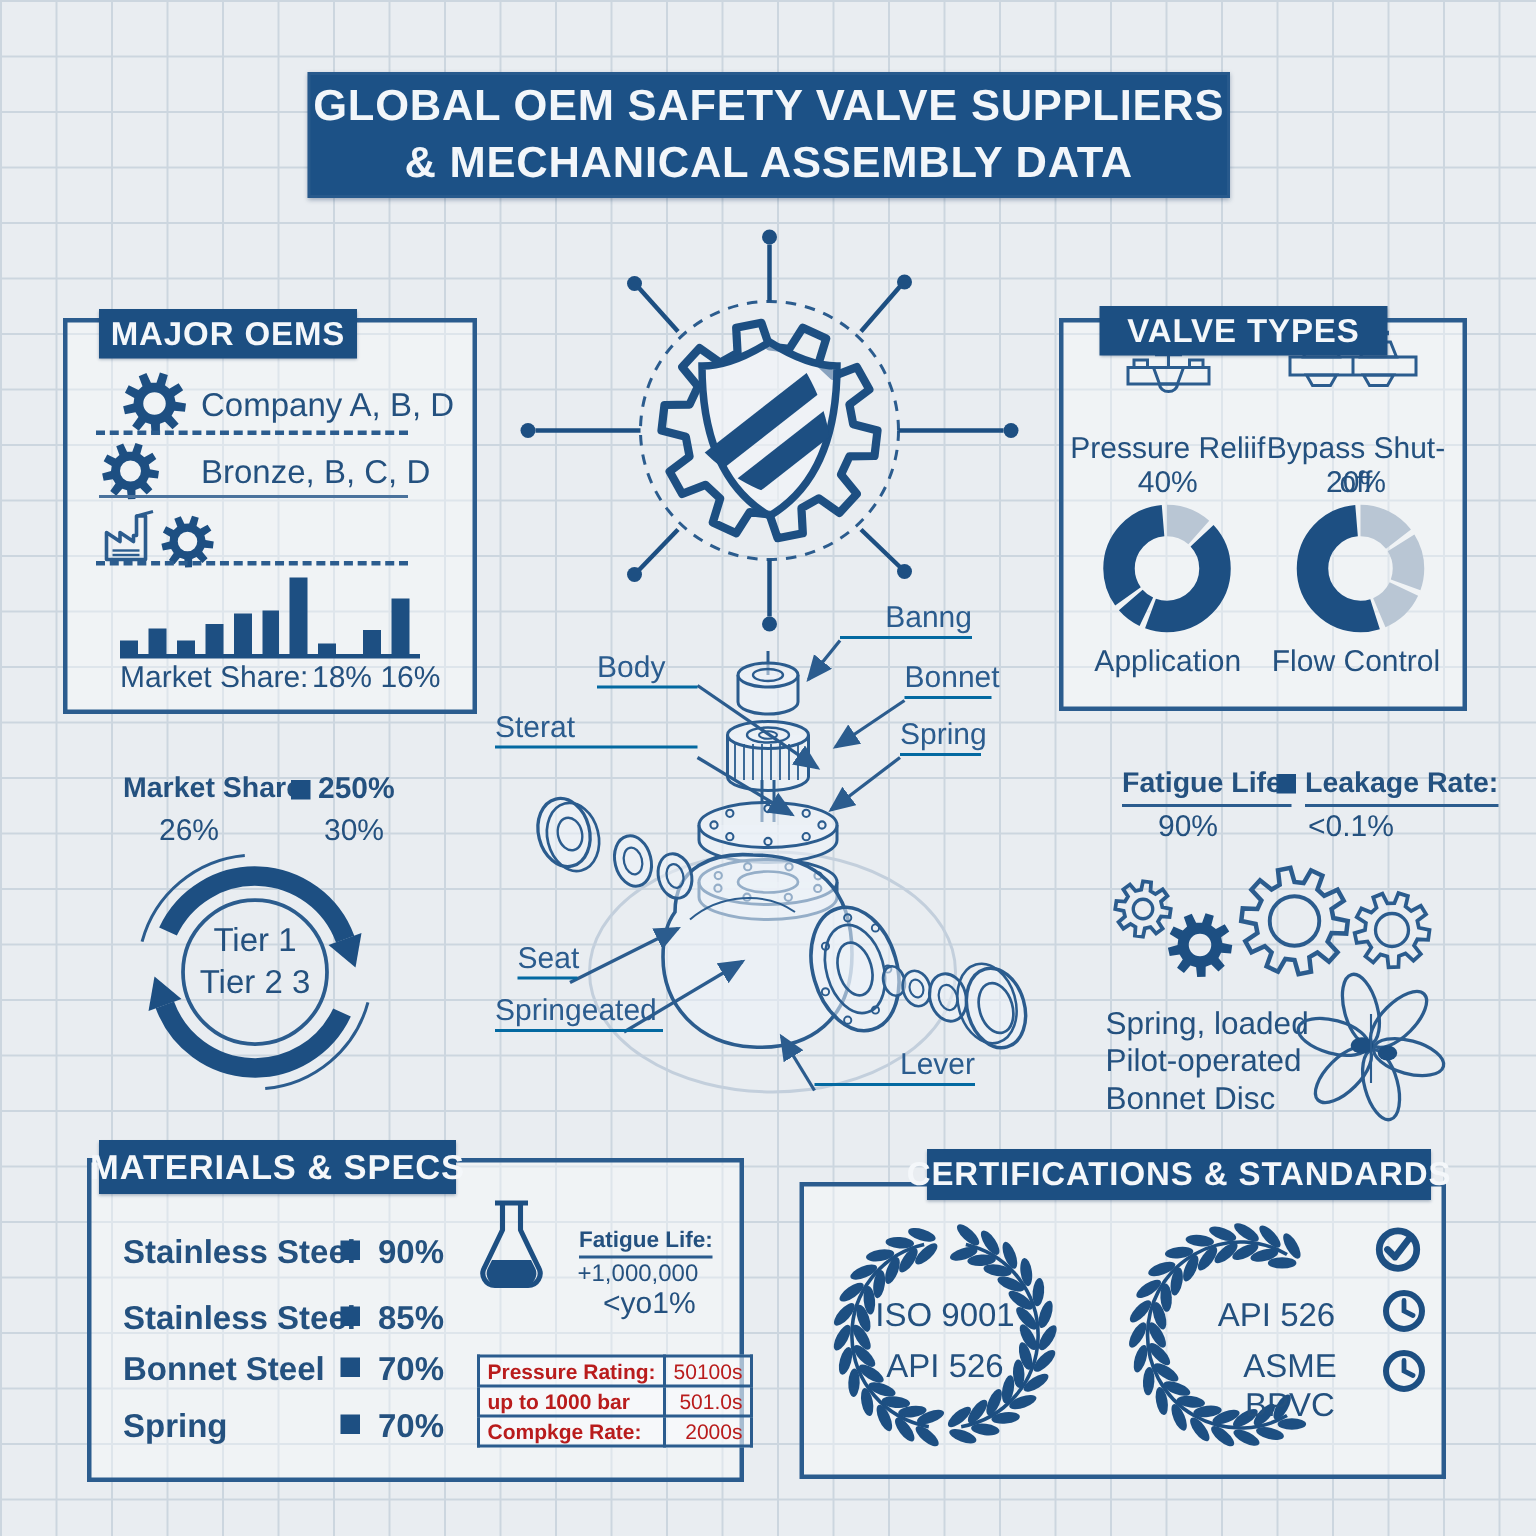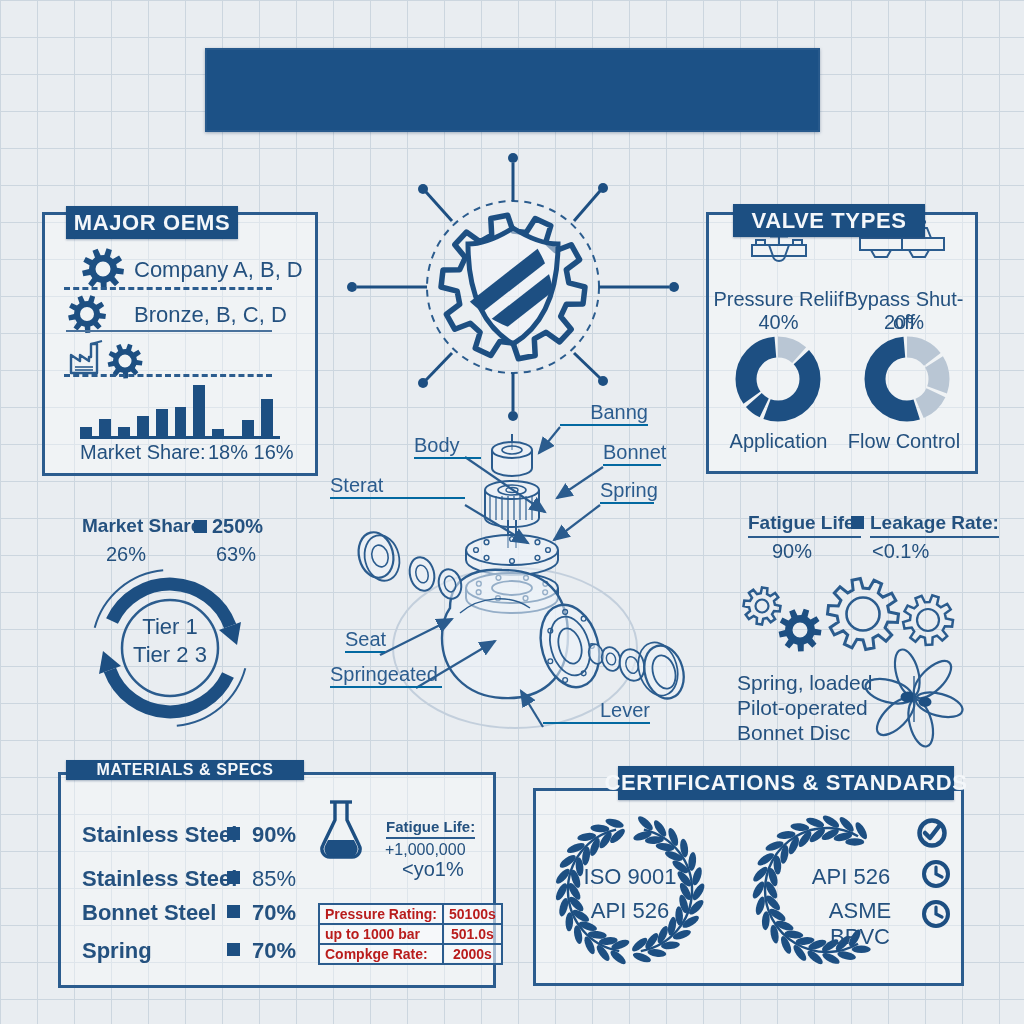--- a/index.html
+++ b/index.html
@@ -32,28 +32,30 @@
   .ctr{text-align:center}
   .rgt{text-align:right}
   .underlined{border-bottom:2px solid #2b5c8e;padding-bottom:2px}
   .bars{position:absolute;left:80px;top:384px;width:200px;height:52px;
         border-bottom:3px solid #1d4f82;display:flex;align-items:flex-end}
   .bars .bar{width:13px;background:#1d4f82;margin-right:7px}
   .divider-dash{position:absolute;border-bottom:3px dashed #2b5c8e;height:0;z-index:2}
   .divider-solid{position:absolute;border-bottom:2px solid #4a729c;height:0;z-index:2}
   .spec-table{position:absolute;border-collapse:collapse;font-size:14px;color:#b91c1c;z-index:4;background:rgba(250,252,253,.6)}
   .spec-table td{border:2px solid #2b5c8e;padding:1px 5px;font-weight:bold;white-space:nowrap}
-  .spec-table td.val{text-align:center;font-weight:bold}
+  .spec-table td.val{text-align:right;font-weight:normal}
   svg{position:absolute;overflow:visible}
   .note{line-height:25px;font-size:21px;color:#24517f}
 </style>
 </head>
 <body>
 
 <div class="banner">
+  <div>GLOBAL OEM SAFETY VALVE SUPPLIERS</div>
+  <div>&amp; MECHANICAL ASSEMBLY DATA</div>
 </div>
 
 <svg id="hub-svg" style="left:338px;top:148px" width="350" height="280" viewBox="0 0 350 280">
     <circle cx="175" cy="139" r="86" fill="none" stroke="#2b5c8e" stroke-width="2" stroke-dasharray="7 6"></circle>
     <path d="M247.0 139.0L245.0 156.0L228.3 156.3L222.7 168.4L233.2 181.3L221.6 193.9L207.9 184.3L196.3 190.8L197.2 207.5L180.4 210.8L175.0 195.0L161.8 193.4L152.8 207.5L137.2 200.3L142.1 184.3L132.3 175.2L116.8 181.3L108.4 166.3L121.7 156.3L119.2 143.2L103.0 139.0L105.0 122.0L121.7 121.7L127.3 109.6L116.8 96.7L128.4 84.1L142.1 93.7L153.7 87.2L152.8 70.5L169.6 67.2L175.0 83.0L188.2 84.6L197.2 70.5L212.8 77.7L207.9 93.7L217.7 102.8L233.2 96.7L241.6 111.7L228.3 121.7L230.8 134.8Z" fill="rgba(243,246,249,0.25)" stroke="#1d4f82" stroke-width="5.5" stroke-linejoin="round"></path>
     <clipPath id="shclip">
       <path d="M175 80 C194 92 208 96 220 96 C220 141 207 177 175 196 C143 177 130 141 130 96 C142 96 156 92 175 80 Z"></path>
     </clipPath>
     <path d="M175 80 C194 92 208 96 220 96 C220 141 207 177 175 196 C143 177 130 141 130 96 C142 96 156 92 175 80 Z" fill="rgba(243,246,249,0.5)" stroke="#1d4f82" stroke-width="5"></path>
     <rect x="95" y="124" width="160" height="16" fill="#1d4f82" transform="rotate(-38 175 139)" clip-path="url(#shclip)"></rect>
@@ -156,21 +158,21 @@
     <circle cx="45" cy="45" r="32" fill="none" stroke="#b9c6d4" stroke-width="21" stroke-dasharray="23.13805087786708 177.9238789518797" stroke-dashoffset="-64.33981754551897" transform="rotate(-90 45 45)"></circle>
     <circle cx="45" cy="45" r="32" fill="none" stroke="#1d4f82" stroke-width="21" stroke-dasharray="107.58406140636072 93.47786842338604" stroke-dashoffset="-90.47786842338604" transform="rotate(-90 45 45)"></circle>
   </svg>
 <div class="abs ctr" style="left:706px;top:430px;width:145px;font-size:20px">Application</div>
 <div class="abs ctr" style="left:836px;top:430px;width:136px;font-size:20px">Flow Control</div>
 
 <div class="abs" style="left:82px;top:515px;font-size:19px;font-weight:bold">Market Share:</div>
 <div class="abs" style="left:106px;top:543px;font-size:20px">26%</div>
 <div class="sq" style="left:194px;top:520px"></div>
 <div class="abs" style="left:212px;top:515px;font-size:20px;font-weight:bold">250%</div>
-<div class="abs" style="left:216px;top:543px;font-size:20px">63%</div>
+<div class="abs" style="left:216px;top:543px;font-size:20px">30%</div>
 <svg id="tier-svg" style="left:80px;top:556px" width="180" height="180" viewBox="0 0 180 180">
     <path d="M14.7 71.8 A78 78 0 0 1 83.2 14.3" stroke="#2b5c8e" stroke-width="2" fill="none"></path>
     <path d="M165.3 112.2 A78 78 0 0 1 96.8 169.7" stroke="#2b5c8e" stroke-width="2" fill="none"></path>
     <path d="M32.0 65.0 A64 64 0 0 1 150.1 70.1" stroke="#1d4f82" stroke-width="13" fill="none"></path>
     <polygon points="161,66 139,74 157,89" fill="#1d4f82"></polygon>
     <path d="M148.0 119.0 A64 64 0 0 1 29.9 113.9" stroke="#1d4f82" stroke-width="13" fill="none"></path>
     <polygon points="19,118 41,110 23,95" fill="#1d4f82"></polygon>
     <circle cx="90" cy="92" r="48" fill="none" stroke="#2b5c8e" stroke-width="2.5"></circle>
   </svg>
 <div class="abs ctr" style="left:110px;top:614px;width:120px;font-size:22px">Tier 1</div>
@@ -248,21 +250,21 @@
     </marker>
     <line x1="135" y1="59" x2="215" y2="114" stroke="#2b5c8e" stroke-width="2.2" marker-end="url(#arr)"></line>
     <line x1="135" y1="107" x2="198" y2="145" stroke="#2b5c8e" stroke-width="2.2" marker-end="url(#arr)"></line>
     <line x1="230" y1="29" x2="209" y2="55" stroke="#2b5c8e" stroke-width="2.2" marker-end="url(#arr)"></line>
     <line x1="273" y1="69" x2="227" y2="100" stroke="#2b5c8e" stroke-width="2.2" marker-end="url(#arr)"></line>
     <line x1="270" y1="107" x2="224" y2="142" stroke="#2b5c8e" stroke-width="2.2" marker-end="url(#arr)"></line>
     <line x1="50" y1="257" x2="122" y2="221" stroke="#2b5c8e" stroke-width="2.2" marker-end="url(#arr)"></line>
     <line x1="86" y1="290" x2="165" y2="243" stroke="#2b5c8e" stroke-width="2.2" marker-end="url(#arr)"></line>
     <line x1="213" y1="329" x2="191" y2="293" stroke="#2b5c8e" stroke-width="2.2" marker-end="url(#arr)"></line>
   </svg>
-<div class="lbl" style="left:414px;top:434px;width:67px">Body</div>
+<div class="lbl" style="left:398px;top:434px;width:67px">Body</div>
 <div class="lbl" style="left:330px;top:474px;width:135px">Sterat</div>
 <div class="lbl" style="left:345px;top:628px;width:40px">Seat</div>
 <div class="lbl" style="left:330px;top:663px;width:112px">Springeated</div>
 <div class="lbl rgt" style="left:543px;top:699px;width:107px">Lever</div>
 <div class="lbl rgt" style="left:560px;top:401px;width:88px">Banng</div>
 <div class="lbl" style="left:603px;top:441px;width:58px">Bonnet</div>
 <div class="lbl" style="left:600px;top:479px;width:54px">Spring</div>
 
 <div class="abs underlined" style="left:748px;top:512px;font-size:19px;font-weight:bold">Fatigue Life:</div>
 <div class="abs" style="left:772px;top:540px;font-size:20px">90%</div>
@@ -289,29 +291,29 @@
     <ellipse cx="29.615223689149765" cy="68.38477631085024" rx="11" ry="24" fill="none" stroke="#2b5c8e" stroke-width="2.2" transform="rotate(225 29.615223689149765 68.38477631085024)"></ellipse>
     <ellipse cx="22.88592851648422" cy="43.27070482733447" rx="11" ry="24" fill="none" stroke="#2b5c8e" stroke-width="2.2" transform="rotate(285 22.88592851648422 43.27070482733447)"></ellipse>
     <ellipse cx="41.27070482733446" cy="24.885928516484224" rx="11" ry="24" fill="none" stroke="#2b5c8e" stroke-width="2.2" transform="rotate(345 41.27070482733446 24.885928516484224)"></ellipse>
     <ellipse cx="66.38477631085023" cy="31.61522368914976" rx="11" ry="24" fill="none" stroke="#2b5c8e" stroke-width="2.2" transform="rotate(405 66.38477631085023 31.61522368914976)"></ellipse>
     <ellipse cx="42" cy="49" rx="7.5" ry="5.5" fill="#1d4f82"></ellipse>
     <ellipse cx="59" cy="54" rx="6.5" ry="5" fill="#1d4f82"></ellipse>
     <line x1="48" y1="28" x2="48" y2="74" stroke="#2b5c8e" stroke-width="1.4"></line>
   </svg>
 
 <div class="panel" style="left:58px;top:772px;width:432px;height:210px"></div>
-<div class="hdr" style="left:66px;top:760px;width:238px;height:20px;font-size:16px">
+<div class="hdr" style="left:66px;top:760px;width:238px;height:36px;font-size:23px">
   <span>MATERIALS &amp; SPECS</span>
 </div>
 <div class="abs" style="left:82px;top:822px;font-size:22px;font-weight:600">Stainless Steel</div>
 <div class="sq" style="left:227px;top:827px"></div>
 <div class="abs" style="left:252px;top:822px;font-size:22px;font-weight:bold">90%</div>
 <div class="abs" style="left:82px;top:866px;font-size:22px;font-weight:600">Stainless Steel</div>
 <div class="sq" style="left:227px;top:871px"></div>
-<div class="abs" style="left:252px;top:866px;font-size:22px;font-weight:normal">85%</div>
+<div class="abs" style="left:252px;top:866px;font-size:22px;font-weight:bold">85%</div>
 <div class="abs" style="left:82px;top:900px;font-size:22px;font-weight:600">Bonnet Steel</div>
 <div class="sq" style="left:227px;top:905px"></div>
 <div class="abs" style="left:252px;top:900px;font-size:22px;font-weight:bold">70%</div>
 <div class="abs" style="left:82px;top:938px;font-size:22px;font-weight:600">Spring</div>
 <div class="sq" style="left:227px;top:943px"></div>
 <div class="abs" style="left:252px;top:938px;font-size:22px;font-weight:bold">70%</div>
 <svg id="flask-svg" style="left:314px;top:796px" width="54" height="66" viewBox="0 0 54 66">
     <path d="M14 44 L11 50 A8 8 0 0 0 18 61 H36 A8 8 0 0 0 43 50 L40 44 Z" fill="#1d4f82"></path>
     <path d="M21 7 V24 L9 49 A8 8 0 0 0 16 61 H38 A8 8 0 0 0 45 49 L33 24 V7" fill="none" stroke="#1d4f82" stroke-width="3.4" stroke-linejoin="round"></path>
     <line x1="16" y1="6" x2="38" y2="6" stroke="#1d4f82" stroke-width="3.4"></line>

